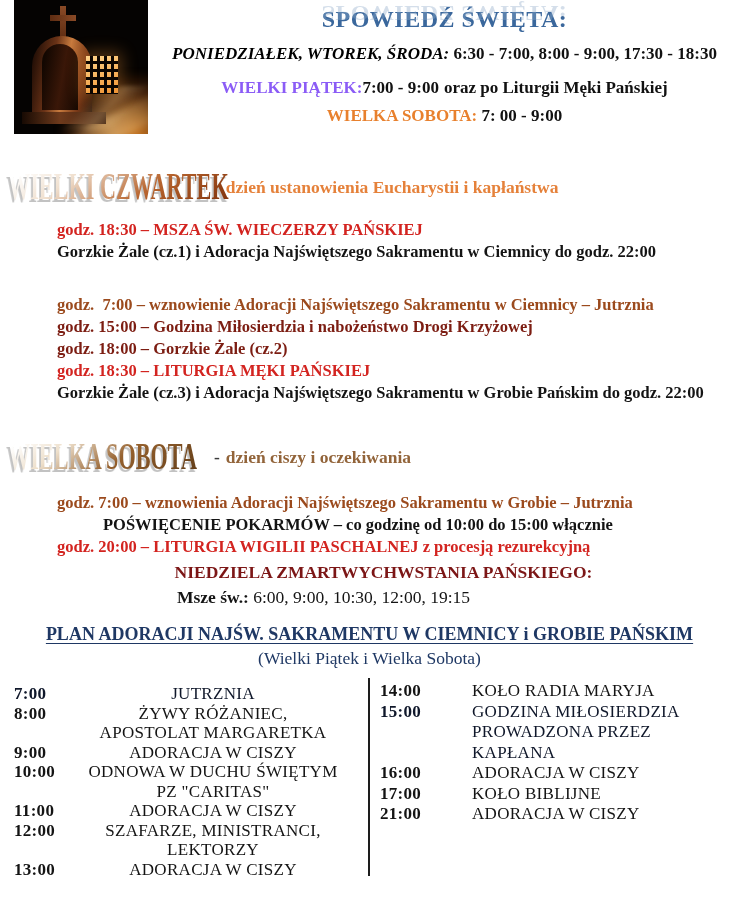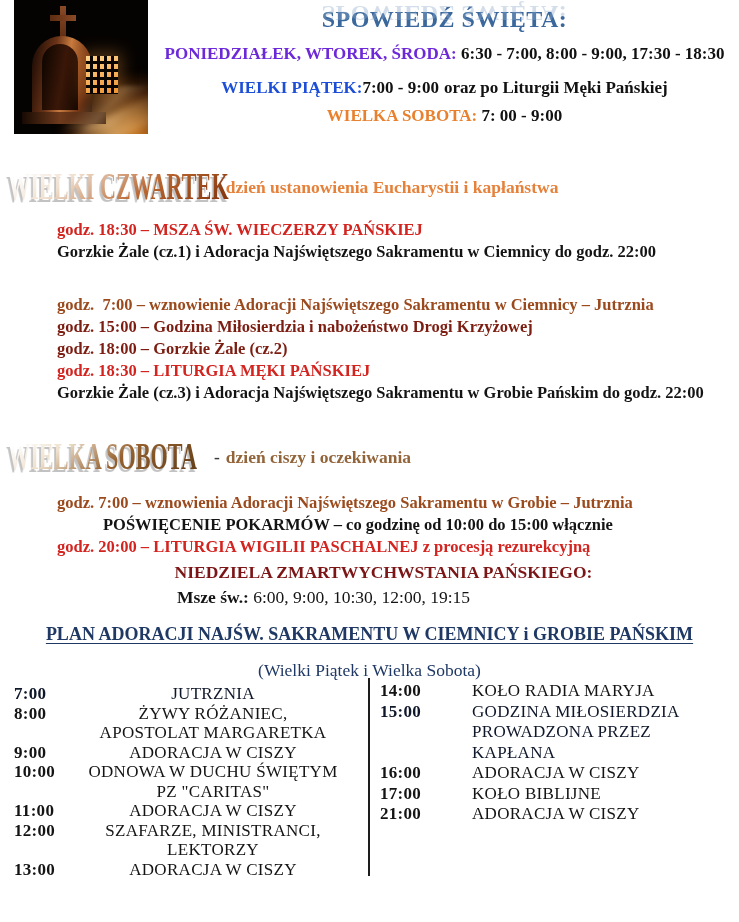--- a/index.html
+++ b/index.html
@@ -65,22 +65,22 @@
   .main-title-reflection {
     position:absolute; left:0; top:24px; width:100%;
     font-size:24px; font-weight:bold; color:#8fabc9; letter-spacing:.5px;
     transform:scaleY(-.85); transform-origin:center top;
     opacity:.38; filter:blur(.6px);
   }
   .conf-line { position:absolute; width:100%; white-space:nowrap; font-weight:bold; font-size:17px; color:#111; }
   .conf-line.l1 { top:44px; }
   .conf-line.l2 { top:78px; }
   .conf-line.l3 { top:106px; }
-  .lab-mon { color:#6d28d9; }
-  .lab-fri { color:#1d4ed8; }
+  .lab-mon { color:#000000;font-style:italic; }
+  .lab-fri { color:#8b5cf6; }
   .lab-sat { color:#e8802d; }
   .conf-suffix { margin-left:5px; }
 
   
   .section { position:absolute; left:8px; right:16px; }
   .sec-czwartek { top:168px; }
   .sec-piatek   { top:278px; }
   .sec-sobota   { top:438px; }
   .heading-row { display:flex; align-items:flex-end; }
   .heading-cell { width:206px; flex:none; }
@@ -110,21 +110,21 @@
 
   
   .easter { position:absolute; left:0; top:562px; width:739px; text-align:center; }
   .easter-title { font-weight:bold; font-size:17.5px; color:#7c1616; transform:translateX(14px); }
   .easter-masses { font-size:17.5px; color:#141414; margin-top:4px; transform:translateX(-46px); }
   .easter-masses .m-label { font-weight:bold; }
 
   
   .plan-head { position:absolute; left:0; top:624px; width:739px; text-align:center; color:#1f3864; }
   .plan-title { font-weight:bold; font-size:18px; text-decoration:underline; text-underline-offset:3px; }
-  .plan-sub { font-size:17.5px; margin-top:15px; }
+  .plan-sub { font-size:17.5px; margin-top:3px; }
 
   
   .divider { position:absolute; left:368px; top:678px; width:2px; height:198px; background:#1d1d1d; }
   .col { position:absolute; font-size:17px; letter-spacing:.3px; color:#141414; }
   .col-left  { left:14px;  top:684px; width:350px; }
   .col-right { left:380px; top:681px; width:356px; }
   .t-row { display:flex; align-items:flex-start; }
   .col-left  .t-row { line-height:19.5px; }
   .col-right .t-row { line-height:20.5px;gap:40px; }
   .t-time { font-weight:bold; flex:none; }

